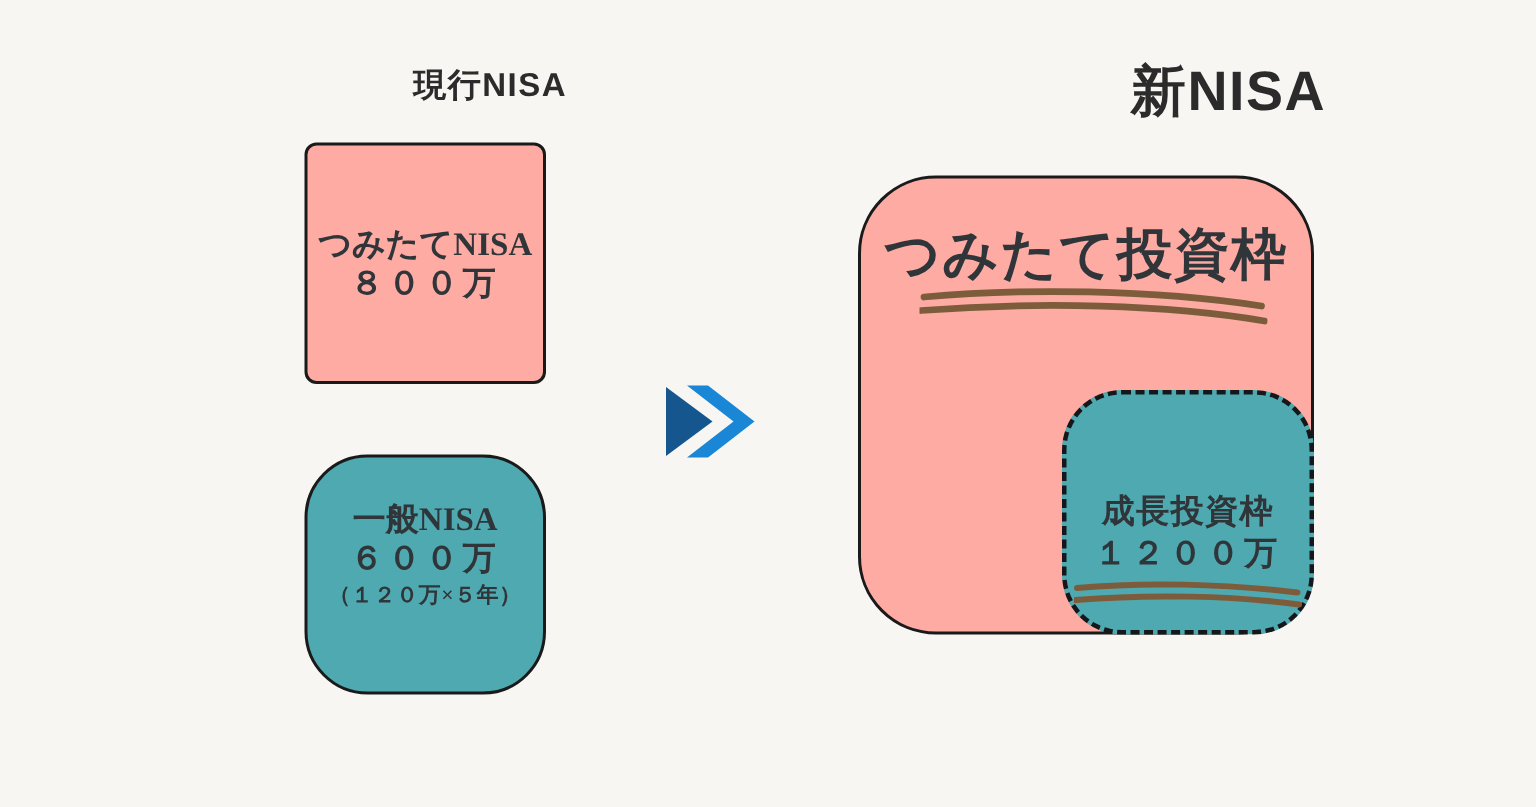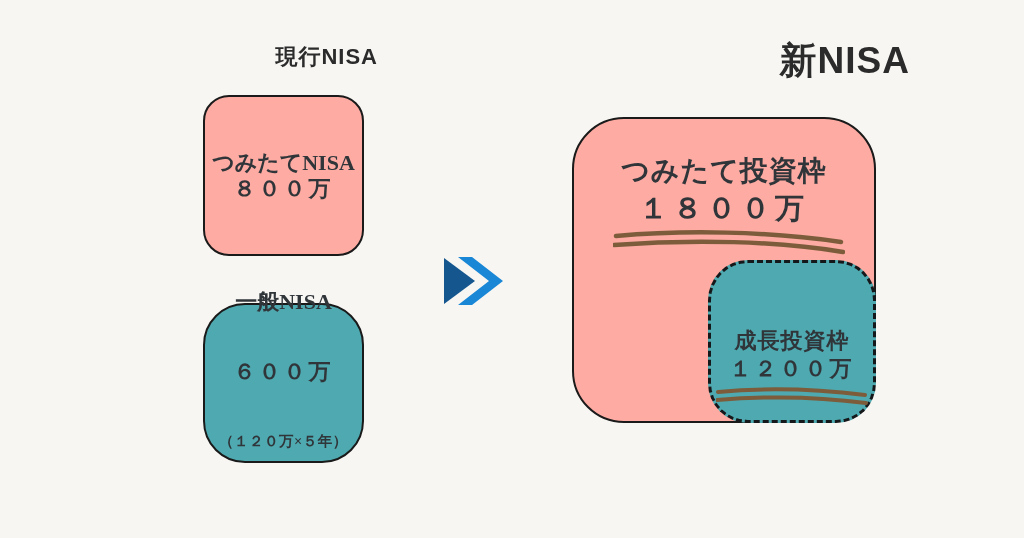--- a/index.html
+++ b/index.html
@@ -21,21 +21,21 @@
     color: #2b2b2b;
   }
   #current-nisa-title {
     left: 178px;
     top: 42px;
     width: 200px;
     font-size: 22px;
     letter-spacing: 1px;
   }
   #new-nisa-title {
-    left: 606px;
+    left: 580px;
     top: 36px;
     width: 304px;
     font-size: 37px;
     letter-spacing: 1px;
   }
   .box {
     position: absolute;
     box-sizing: border-box;
     border: 2px solid #1a1a1a;
     display: flex;
@@ -45,32 +45,31 @@
     font-family: "Liberation Serif", "DejaVu Serif", serif;
     font-weight: bold;
     color: #30353a;
     text-align: center;
   }
   #tsumitate-nisa-box {
     left: 203px;
     top: 95px;
     width: 161px;
     height: 161px;
-    border-radius: 26px;
+    border-radius: 8px;
     background: #fdaba3;
   }
   #ippan-nisa-box {
     left: 203px;
     top: 303px;
     width: 161px;
     height: 160px;
     border-radius: 42px;
     background: #4eaab0;
     padding-bottom: 26px;
-    gap: 44px;
   }
   .box-name {
     font-size: 22px;
     line-height: 27px;
     white-space: nowrap;
   }
   .box-amount {
     font-size: 22px;
     line-height: 26px;
     letter-spacing: 3px;
@@ -94,21 +93,21 @@
     left: 572px;
     top: 117px;
     width: 304px;
     height: 306px;
     border-radius: 52px;
     background: #fdaba3;
     justify-content: flex-start;
     padding-top: 34px;
   }
   .frame-name {
-    font-size: 28px;
+    font-size: 37px;
     line-height: 36px;
     letter-spacing: 1px;
     white-space: nowrap;
   }
   .frame-amount {
     font-size: 29px;
     line-height: 38px;
     letter-spacing: 5px;
     white-space: nowrap;
   }
@@ -164,21 +163,20 @@
 
 <svg id="arrow" viewBox="0 0 60 48" aria-hidden="true">
   <polygon points="14,0 28,0 59,24 28,48 14,48 45,24" fill="#1987d5"></polygon>
   <polygon points="0,1 31,24 0,47" fill="#15568e"></polygon>
 </svg>
 
 <div id="new-nisa-title" class="section-title">新NISA</div>
 
 <div id="shin-nisa-box" class="box">
   <div class="frame-name">つみたて投資枠</div>
-  <div class="frame-amount">１８００万</div>
   <svg id="shin-underline" class="underline-svg" width="232" height="27" viewBox="0 0 232 27" aria-hidden="true">
     <path d="M3,7 C70,1 155,2 228,13" fill="none" stroke="#7d5c3b" stroke-width="4.5" stroke-linecap="round"></path>
     <path d="M1,16 C80,10 165,12 230,23" fill="none" stroke="#7d5c3b" stroke-width="4.5" stroke-linecap="round"></path>
   </svg>
 </div>
 
 <div id="growth-frame-box" class="box">
   <div class="inner-name">成長投資枠</div>
   <div class="inner-amount">１２００万</div>
   <svg id="growth-underline" class="underline-svg" width="152" height="20" viewBox="0 0 152 20" aria-hidden="true">

